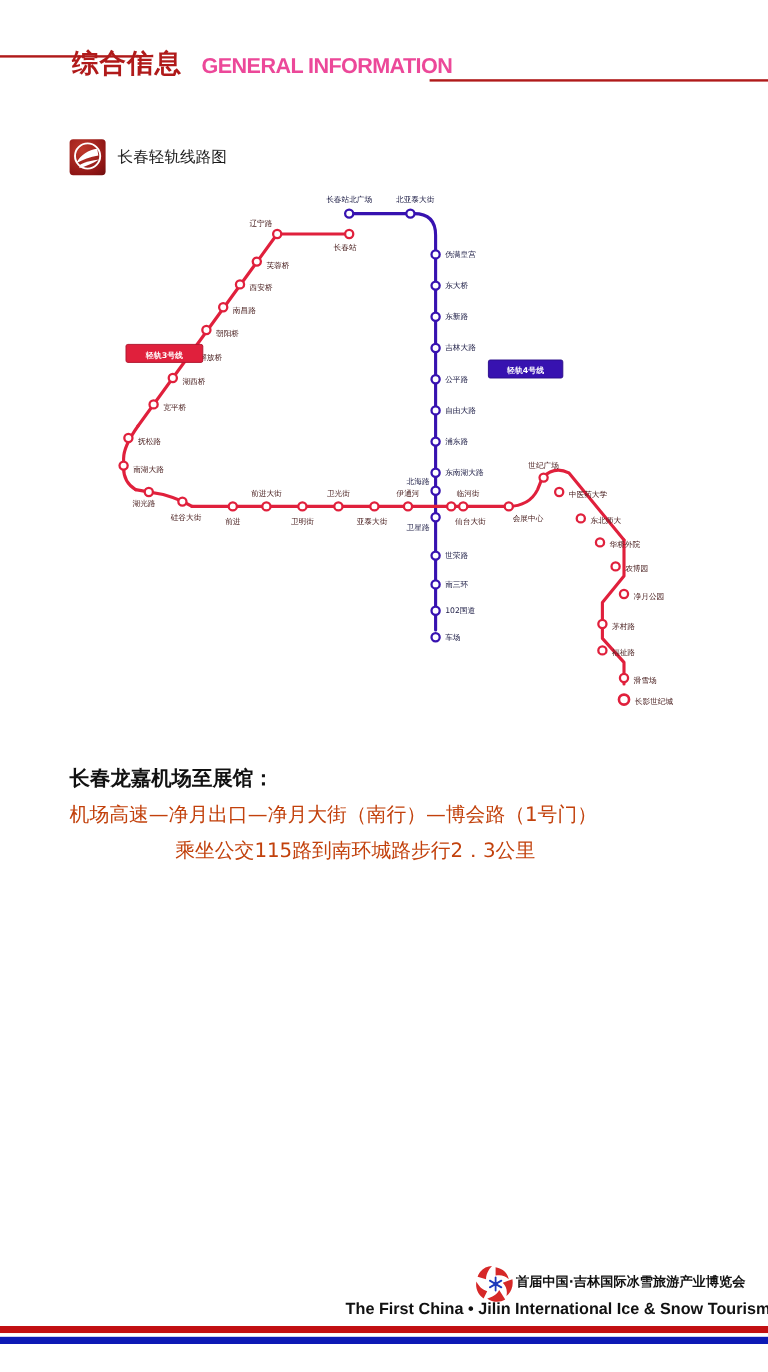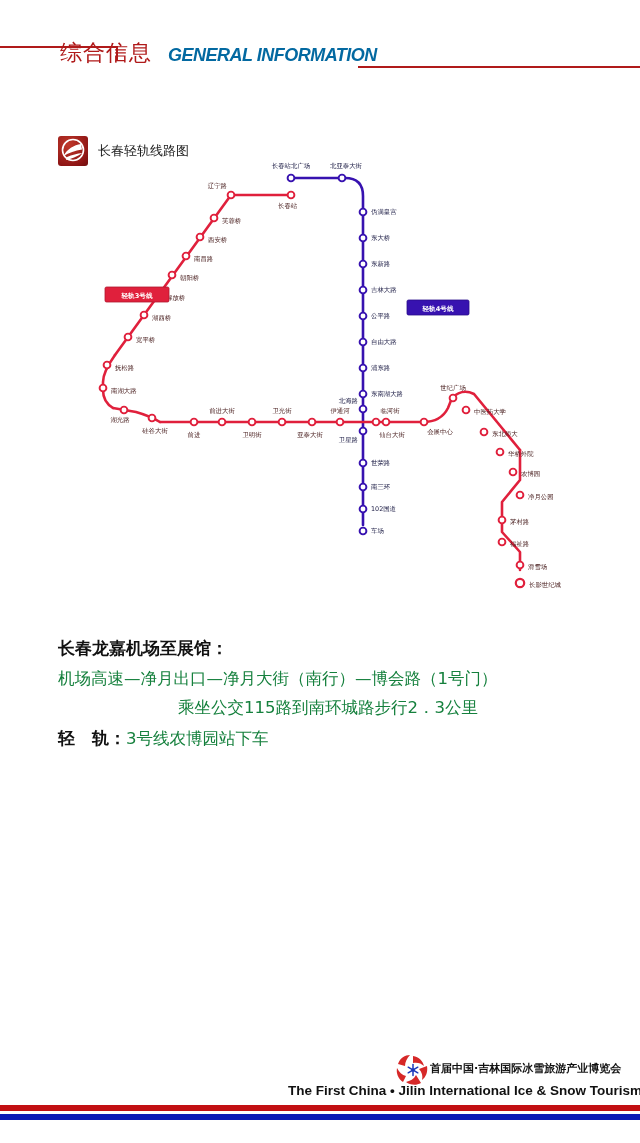--- a/index.html
+++ b/index.html
@@ -12,34 +12,34 @@
   .header{position:absolute;left:0;top:0;width:640px;height:100px;}
   .hdr-rule-left{
     position:absolute;left:0;top:46px;width:118px;height:2px;background:#b01a1a;
   }
   .hdr-rule-left:after{
     content:"";position:absolute;right:0;top:0;width:2px;height:14px;background:#b01a1a;
   }
   .hdr-cn{
     position:absolute;left:60px;top:38px;
     font-family:"DejaVu Sans",sans-serif;
-    font-size:22px;font-weight:normal;color:#b01a1a;letter-spacing:1px;
+    font-size:22px;font-weight:bold;color:#b01a1a;letter-spacing:1px;
     white-space:nowrap;
   }
   .hdr-en{
     position:absolute;left:168px;top:45px;
-    font-size:18px;font-style:italic;font-weight:bold;color:#0369a1;
+    font-size:18px;font-weight:bold;color:#ec4899;
     letter-spacing:-0.5px;white-space:nowrap;
   }
   .hdr-rule-right{
     position:absolute;left:358px;top:66px;width:282px;height:2px;background:#b01a1a;
   }
 
   
-  .map-title{position:absolute;left:58px;top:116px;width:260px;height:34px;margin-top:20px;}
+  .map-title{position:absolute;left:58px;top:116px;width:260px;height:34px;}
   .logo-box{
     position:absolute;left:0;top:0;width:30px;height:30px;border-radius:3px;
     background:radial-gradient(circle at 35% 30%, #c0392b 0%, #8d1414 75%, #6d0f0f 100%);
     overflow:hidden;
   }
   .logo-box svg{display:block;}
   .map-title-text{
     position:absolute;left:40px;top:6px;font-size:13px;color:#1a1a1a;
     font-family:"DejaVu Sans",sans-serif;white-space:nowrap;
   }
@@ -53,24 +53,24 @@
   .line-badge-text{font-family:"DejaVu Sans",sans-serif;font-size:6.6px;font-weight:bold;fill:#ffffff;}
 
   
   .info{position:absolute;left:58px;top:636px;width:560px;}
   .info-row{margin-bottom:5px;line-height:1.5;}
   .t-bold{
     font-family:Liberation Sans, sans-serif;font-weight:bold;color:#111;
     font-size:17px;letter-spacing:0px;
   }
   .t-norm{
-    font-family:"DejaVu Sans",sans-serif;color:#15803d;font-size:16.5px;
+    font-family:"DejaVu Sans",sans-serif;color:#c2410c;font-size:16.5px;
   }
   .line-a{white-space:nowrap;}
-  .indent{margin-left:120px;white-space:nowrap;}
+  .indent{margin-left:88px;white-space:nowrap;}
 
   
   .footer{position:absolute;left:0;bottom:0;width:640px;height:95px;}
   .f-logo{position:absolute;left:396px;top:6px;width:34px;height:32px;}
   .f-cn{
     position:absolute;left:430px;top:13px;font-family:"DejaVu Sans",sans-serif;
     font-size:11px;font-weight:bold;color:#111;white-space:nowrap;letter-spacing:0px;
   }
   .f-en{
     position:absolute;left:288px;top:35px;font-size:13.5px;font-weight:bold;color:#111;
@@ -289,23 +289,20 @@
 
 <div class="info">
   <div class="info-row">
     <span class="t-bold">长春龙嘉机场至展馆：</span>
   </div>
   <div class="info-row">
     <span class="t-norm">机场高速—净月出口—净月大街（南行）—博会路（1号门）</span>
   </div>
   <div class="info-row indent">
     <span class="t-norm">乘坐公交115路到南环城路步行2．3公里</span>
-  </div>
-  <div class="info-row">
-    <span class="t-bold">轻　轨：</span><span class="t-norm">3号线农博园站下车</span>
   </div>
 </div>
 
 <div class="footer">
   <div class="f-logo">
     <svg width="34" height="32" viewBox="0 0 34 32">
       <g fill="#d62828">
         <path d="M17 2 C23 3, 27 7, 28 12 C25 9, 21 8, 17 9 Z"></path>
         <path d="M31 12 C32 18, 30 23, 26 26 C27 22, 26 18, 23 15 Z"></path>
         <path d="M25 29 C20 32, 14 31, 10 28 C14 27, 18 25, 20 21 Z"></path>

